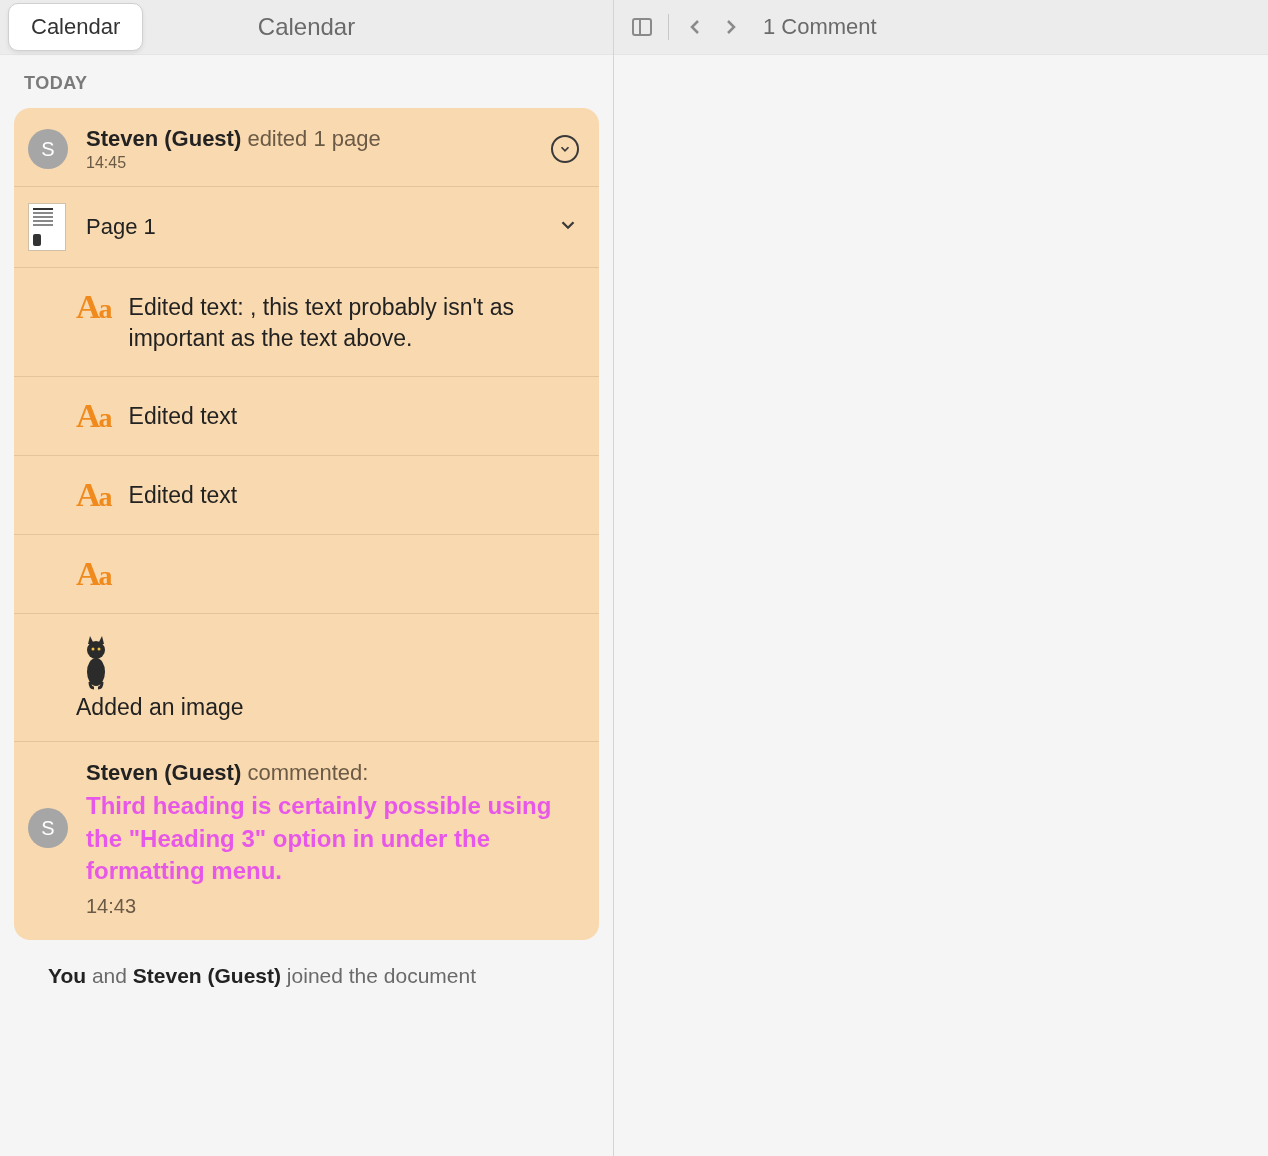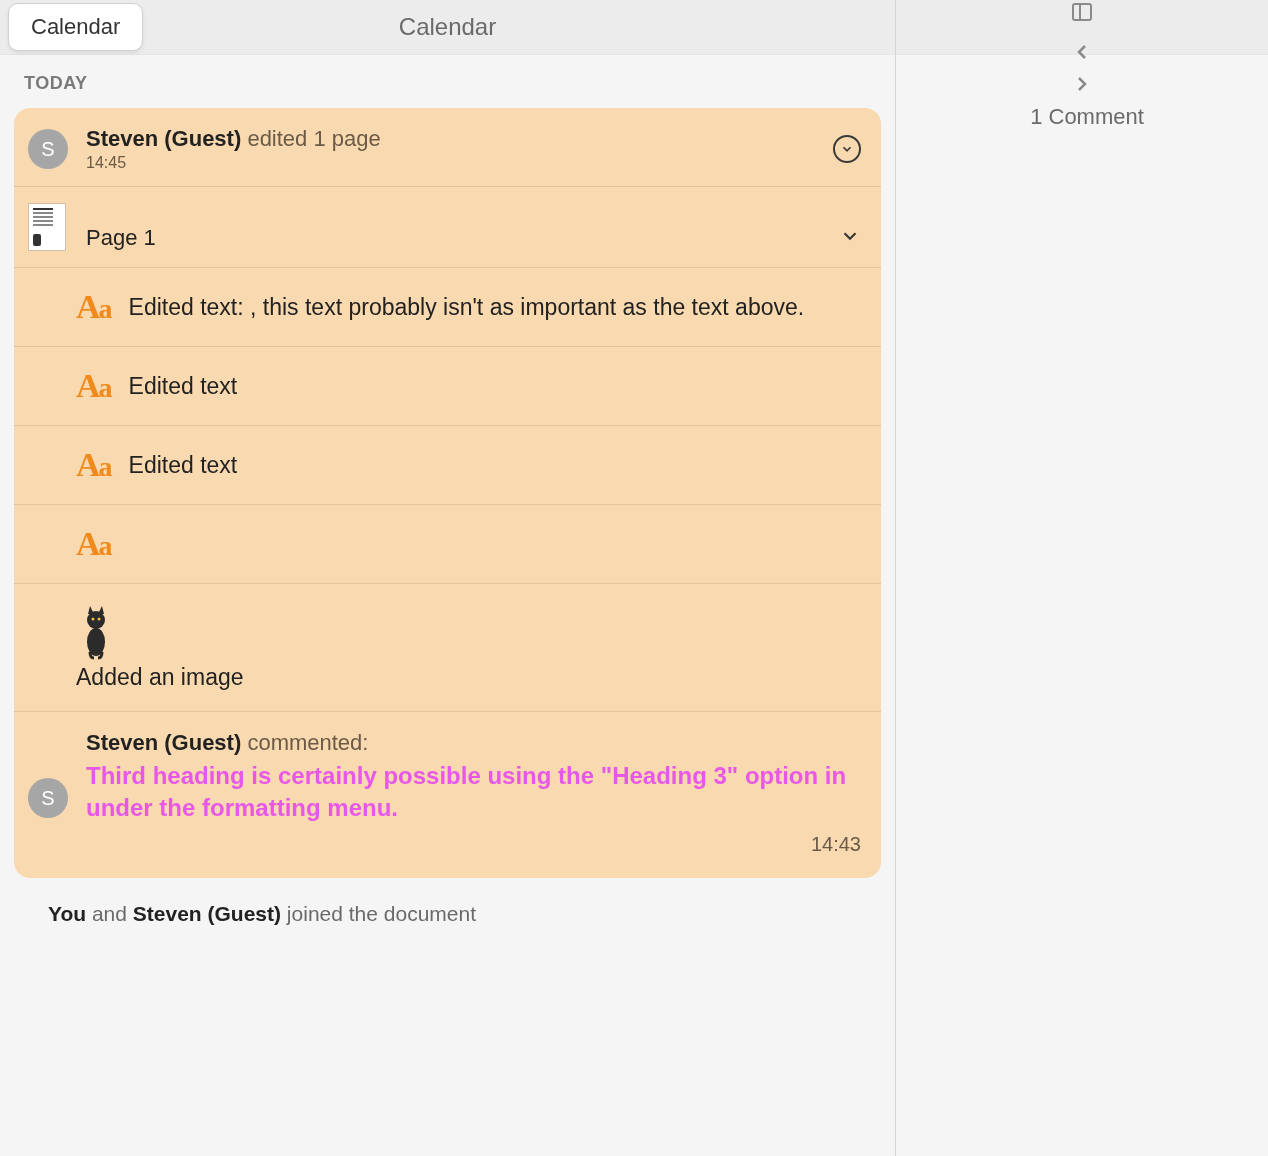--- a/index.html
+++ b/index.html
@@ -9,21 +9,21 @@
     height: 1156px;
     background: #f0f0f0;
     overflow: hidden;
   }
   .container {
     display: flex;
     width: 100%;
     height: 100%;
   }
   .left-panel {
-    width: 896px;
+    width: 614px;
     height: 100%;
     border-right: 1px solid #d4d4d4;
     display: flex;
     flex-direction: column;
     background: #f5f5f5;
   }
   .tab-bar {
     height: 55px;
     display: flex;
     align-items: center;
@@ -88,21 +88,21 @@
   .header-time { font-size: 16px; color: #6a5a46; margin-top: 2px; }
   .expand-btn {
     width: 28px; height: 28px;
     border: 2px solid #3a3a3a;
     border-radius: 50%;
     display: flex; align-items: center; justify-content: center;
     cursor: pointer;
   }
   .expand-btn svg { width: 14px; height: 14px; }
   .page-row {
-    display: flex; align-items: flex-end;
+    display: flex; align-items: center;
     padding: 16px 20px 16px 14px;
     border-bottom: 1px solid #e4c59a;
   }
   .page-thumb {
     width: 38px; height: 48px;
     background: #ffffff;
     border: 1px solid #d0c0a8;
     margin-right: 20px;
     position: relative;
     flex-shrink: 0;
@@ -162,40 +162,39 @@
   .comment-line { font-size: 22px; }
   .comment-line .author { font-weight: 700; color: #222; }
   .comment-line .said { color: #6a5a46; }
   .comment-text {
     font-size: 24px;
     font-weight: 700;
     color: #e858e8;
     line-height: 1.35;
     margin-top: 4px;
   }
-  .comment-time { font-size: 20px; color: #6a5a46; margin-top: 8px; text-align: right; }
+  .comment-time { font-size: 20px; color: #6a5a46; margin-top: 8px; }
   .joined-row {
     padding: 24px 20px 20px 48px;
     font-size: 21px;
     color: #6a6a6a;
   }
   .joined-row .b { font-weight: 700; color: #222; }
   .right-panel {
     flex: 1;
     background: #f5f5f5;
     display: flex; flex-direction: column;
   }
   .right-toolbar {
     height: 55px;
     display: flex; align-items: center;
     padding: 0 14px;
     border-bottom: 1px solid #e5e5e5;
     gap: 8px;
     background: #ececec;
-    flex-direction: column;
   }
   .tb-btn {
     width: 28px; height: 28px;
     display: flex; align-items: center; justify-content: center;
     color: #7a7a7a;
   }
   .tb-btn svg { width: 24px; height: 24px; stroke: #8a8a8a; }
   .tb-divider { width:1px; height: 26px; background: #c8c8c8; margin: 0 4px; }
   .tb-label { font-size: 22px; color: #6a6a6a; margin-left: 10px; }
 </style>

